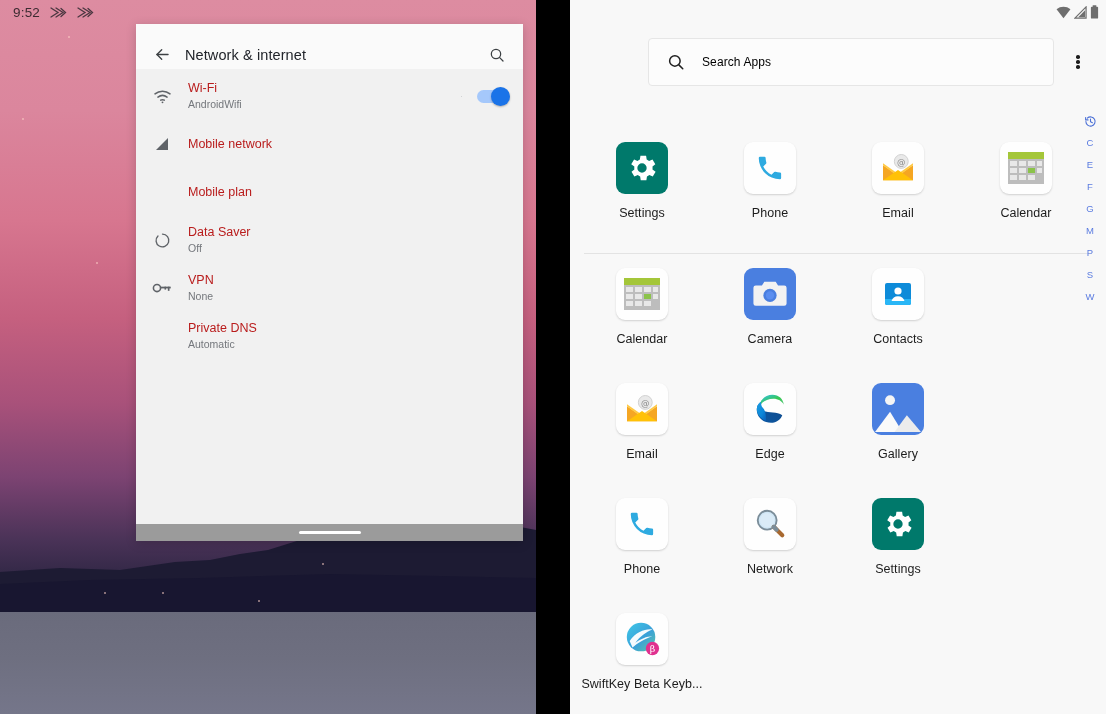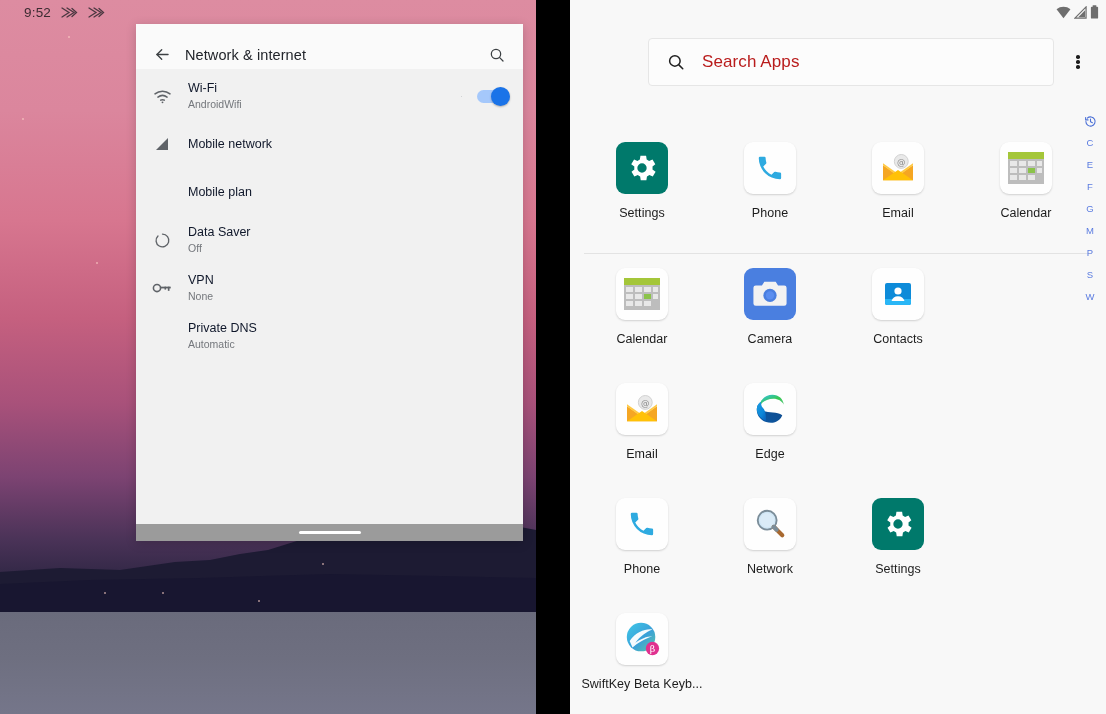--- a/index.html
+++ b/index.html
@@ -25,21 +25,21 @@
   }
   .wp-mountain { position: absolute; left: 0; top: 480px; width: 100%; height: 135px; }
   .wp-ground {
     position: absolute; left: 0; top: 612px; width: 100%; height: 102px;
     background: linear-gradient(180deg, #6a6b7c 0%, #6e6f80 45%, #75768a 100%);
   }
   .wp-star { position: absolute; width: 2px; height: 2px; border-radius: 50%; background: rgba(255,210,200,.65); }
 
   .statusbar-left {
     position: absolute; left: 0; top: 0; width: 100%; height: 24px;
-    display: flex; align-items: center; gap: 9px; padding-left: 24px;
+    display: flex; align-items: center; gap: 9px; padding-left: 13px;
     color: #3a2a30; font-size: 13px; letter-spacing: .2px;
   }
   .sb-clock { font-size: 13.5px; color: #3c2b31; font-weight: 400; }
 
   
   #settings-window {
     position: absolute; left: 136px; top: 24px; width: 387px; height: 517px;
     background: #f1f1f1;
     box-shadow: 0 2px 10px rgba(0,0,0,.18);
     overflow: hidden;
@@ -54,21 +54,21 @@
   .sw-search { width: 24px; height: 24px; display: flex; align-items: center; justify-content: center; cursor: pointer; }
 
   .sw-body { flex: 1; background: #f1f1f1; padding-top: 3px; position: relative; }
   .sw-item {
     display: flex; align-items: center; min-height: 42px; padding: 4px 0 4px 0;
     position: relative; cursor: pointer;
   }
   .sw-item.tall { min-height: 48px; }
   .sw-icon { width: 52px; flex: 0 0 52px; display: flex; align-items: center; justify-content: center; color: #5f6368; }
   .sw-texts { flex: 1; min-width: 0; }
-  .sw-label { font-size: 12.5px; color: #0f172a; line-height: 15px; }
+  .sw-label { font-size: 12.5px; color: #b91c1c; line-height: 15px; }
   .sw-sub { font-size: 10.5px; color: #74777c; line-height: 14px; margin-top: 1px; }
   .sw-right { width: 62px; flex: 0 0 62px; display: flex; align-items: center; justify-content: center; position: relative; }
   .sw-divider-v { position: absolute; left: 0; top: 6px; bottom: 6px; width: 1px; background: #d2d3d5; }
 
   .toggle { width: 30px; height: 13px; border-radius: 7px; position: relative; cursor: pointer; }
   .toggle.on { background: #a5c8fb; }
   .toggle.off { background: #c9cacc; }
   .toggle .knob { position: absolute; top: -3px; width: 19px; height: 19px; border-radius: 50%; box-shadow: 0 1px 2px rgba(0,0,0,.28); }
   .toggle.on .knob { right: -3px; background: #1a73e8; }
   .toggle.off .knob { left: -3px; background: #f5f5f5; }
@@ -93,21 +93,21 @@
   }
   .drawer-top {
     position: absolute; left: 0; top: 36px; width: 100%; height: 52px;
     display: flex; align-items: center; padding: 0 8px 0 78px;
   }
   .search-box {
     flex: 1; height: 48px; background: #fcfcfc; border: 1px solid #e6e6e6;
     border-radius: 4px; display: flex; align-items: center; padding: 0 18px;
     gap: 17px; cursor: text;
   }
-  .search-placeholder { font-size: 17px; color: #b91c1c; letter-spacing: .1px; }
+  .search-placeholder { font-size: 12px; color: #000000; letter-spacing: .1px; }
   .overflow-btn {
     width: 40px; height: 44px; margin-left: 4px; display: flex;
     align-items: center; justify-content: center; cursor: pointer; flex: 0 0 40px;
   }
   .dot { width: 3.5px; height: 3.5px; border-radius: 50%; background: #1d1d1d; margin: 1.6px 0; }
 
   .app-grid { position: absolute; left: 0; top: 138px; width: 100%; padding: 0 8px; }
   .app-row { display: flex; }
   .app-cell {
     width: 128px; display: flex; flex-direction: column; align-items: center;
@@ -463,20 +463,30 @@
               </defs>
               <path d="M31 24.5c-1.6 4.3-6 8-11.9 8C10.5 32.5 4 26.5 4 18.8c0-3 1.1-5.3 2.3-6.6-1.3 3 .6 6.4 4.6 7.9 6 2.2 14.6.4 20.1 4.4z" fill="url(#edgeA)"></path>
               <path d="M14 30.8C8.6 28.6 4 23.9 4 18.1c0-3.6 2.2-6.7 5.2-8.2-1 2.4-.5 5 1.2 6.9 3.8 4.2 3.1 10.3 3.6 14z" fill="url(#edgeB)"></path>
               <path d="M8.6 9.3C11.4 5.3 15.8 3 20.6 3 27.3 3 32 7.6 32.6 13.4c-2-4-6.4-6.3-11.2-6.2-5.2.1-9.8 2.4-12.8 5.4-.4-1.2-.5-2.3 0-3.3z" fill="url(#edgeC)"></path>
             </svg>
           </div>
           <div class="app-label">Edge</div>
         </div>
 
 
+        <div class="app-cell">
+          <div class="app-icon" style="background:#4a7fe0;">
+            <svg width="46" height="46" viewBox="0 0 52 52">
+              <circle cx="17" cy="16" r="5.6" fill="#f5f5f5"></circle>
+              <path d="M0 52 L17 29 L31 52 Z" fill="#fafafa"></path>
+              <path d="M22 52 L36 33 L52 52 Z" fill="#ececec"></path>
+            </svg>
+          </div>
+          <div class="app-label">Gallery</div>
+        </div>
       </div>
 
       <div class="app-row">
 
         <div class="app-cell">
           <div class="app-icon white">
             <svg width="30" height="30" viewBox="0 0 24 24">
               <path d="M6.6 10.8a15.1 15.1 0 0 0 6.6 6.6l2.2-2.2a1 1 0 0 1 1-.24 11.3 11.3 0 0 0 3.5.57 1 1 0 0 1 1 1V20a1 1 0 0 1-1 1A17 17 0 0 1 3 4a1 1 0 0 1 1-1h3.5a1 1 0 0 1 1 1 11.3 11.3 0 0 0 .57 3.5 1 1 0 0 1-.25 1z" fill="#2eaae0"></path>
             </svg>
           </div>

